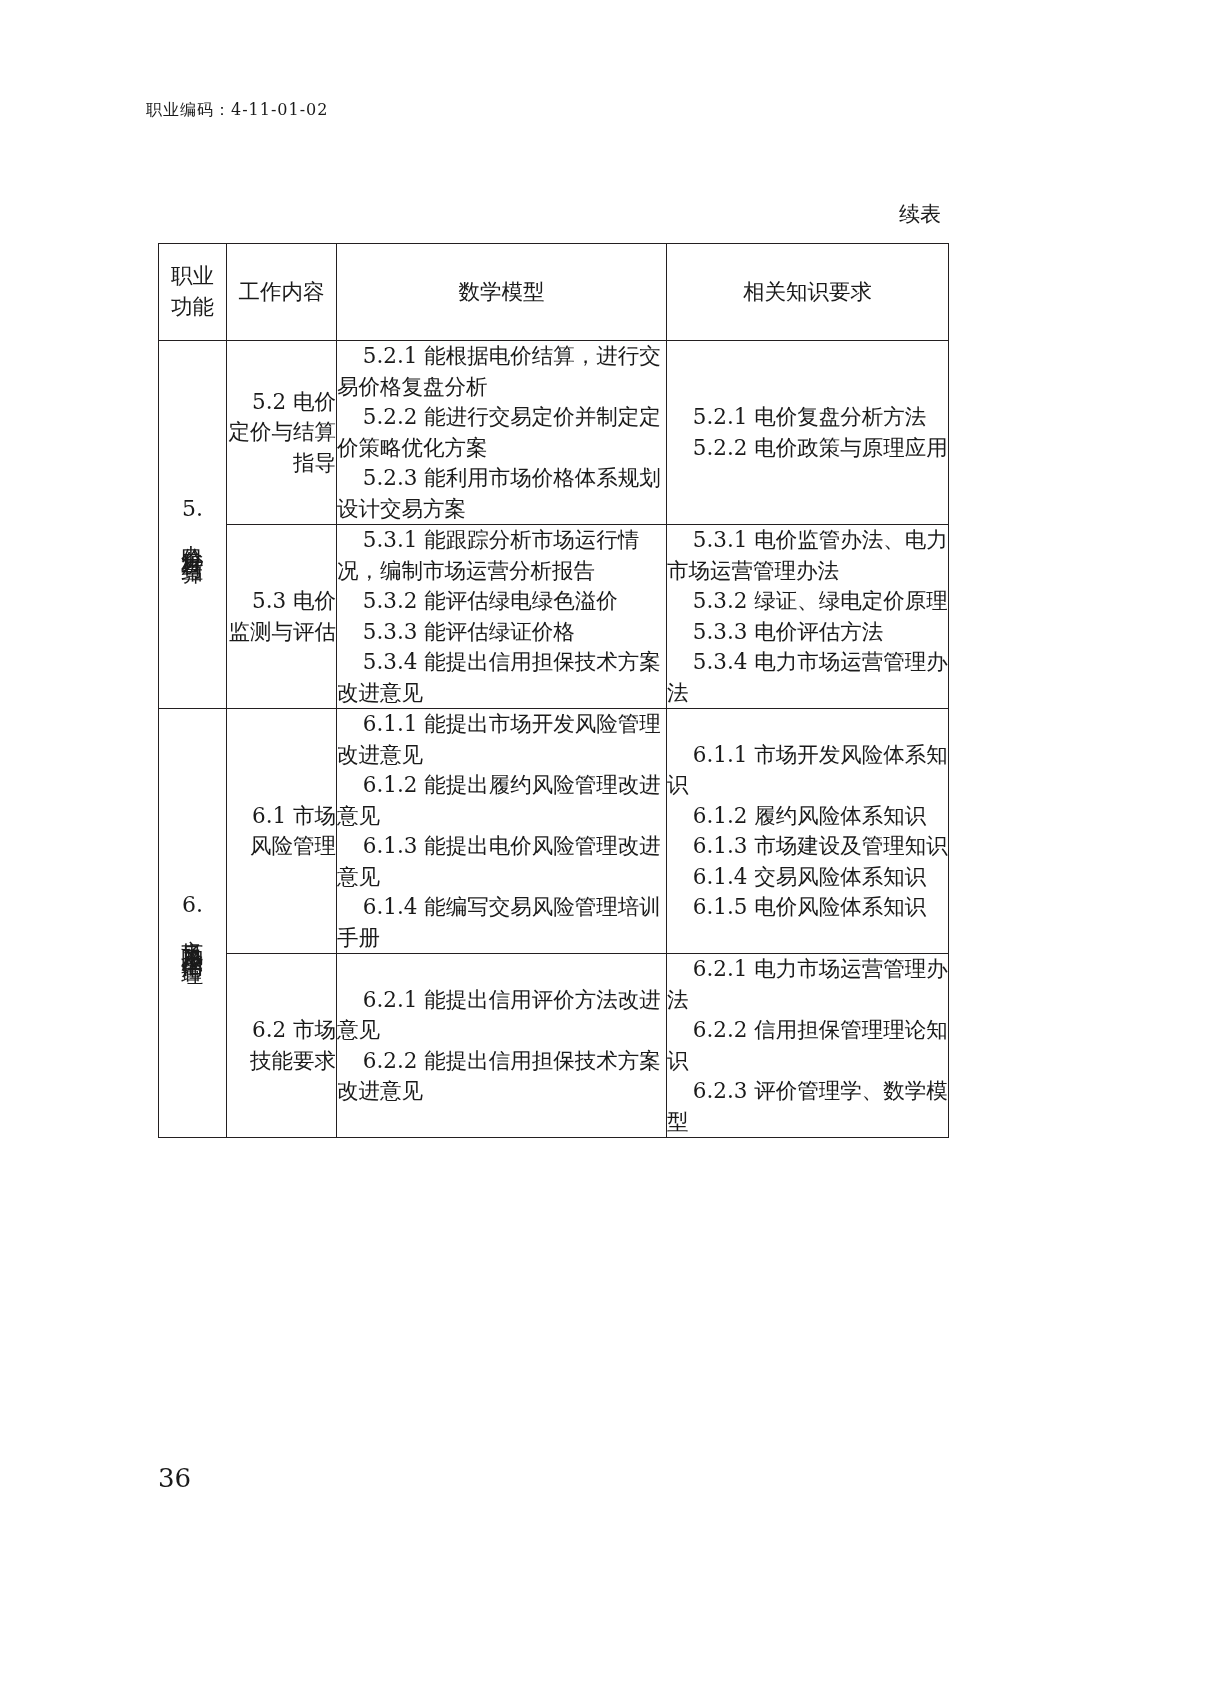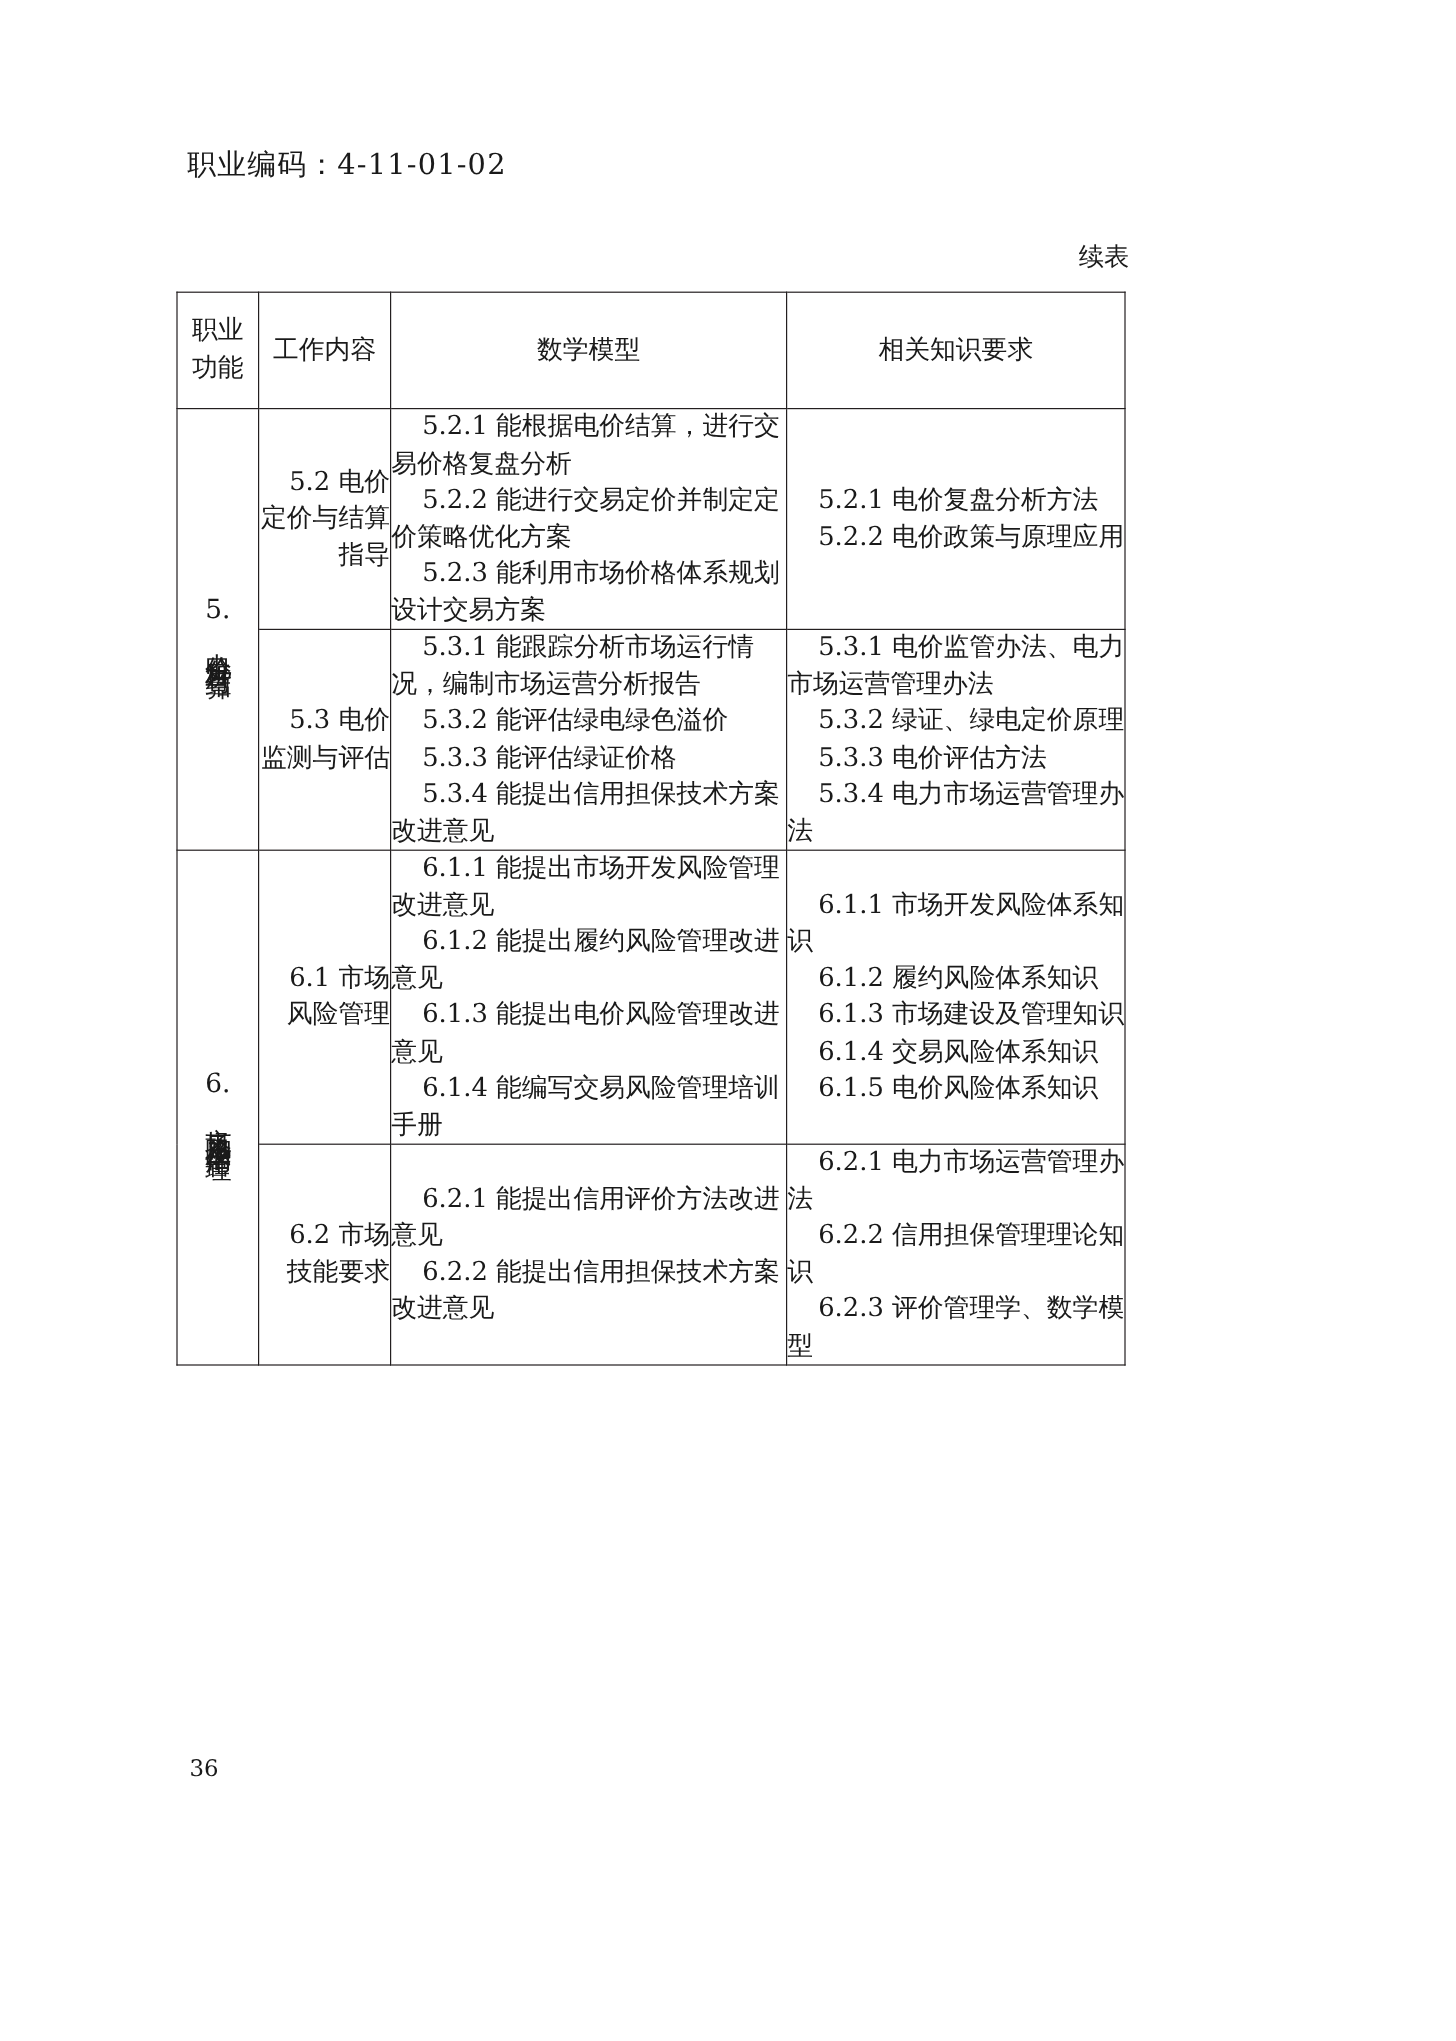--- a/index.html
+++ b/index.html
@@ -15,38 +15,37 @@
     position: relative;
   }
   .page {
     position: relative;
     width: 1213px;
     height: 1701px;
     box-sizing: border-box;
   }
   .header-code {
     position: absolute;
-    left: 156px;
+    left: 146px;
     top: 100px;
-    font-size: 24px;
+    font-size: 16px;
     letter-spacing: 1px;
     font-family: "DejaVu Serif", "Liberation Serif", serif;
     font-weight: 500;
-    margin-top: 21px;
   }
   .cont-label {
     position: absolute;
     right: 272px;
     top: 200px;
     font-size: 21px;
     font-family: "DejaVu Serif", "Liberation Serif", serif;
   }
   table.main {
     position: absolute;
-    left: 147px;
+    left: 158px;
     top: 243px;
     width: 790px;
     border-collapse: collapse;
     table-layout: fixed;
   }
   table.main td, table.main th {
     border: 1.5px solid #231f20;
     padding: 0;
     vertical-align: middle;
     font-weight: normal;
@@ -103,21 +102,21 @@
   }
   .li {
     text-indent: 1.2em;
     margin: 0;
     padding: 0;
   }
   .page-num {
     position: absolute;
     left: 158px;
     top: 1463px;
-    font-size: 19px;
+    font-size: 26px;
     font-family: "DejaVu Serif", "Liberation Serif", serif;
   }
 </style>
 </head>
 <body>
 
 <div class="page">
 
   <div class="header-code">职业编码：4-11-01-02</div>
   <div class="cont-label">续表</div>

